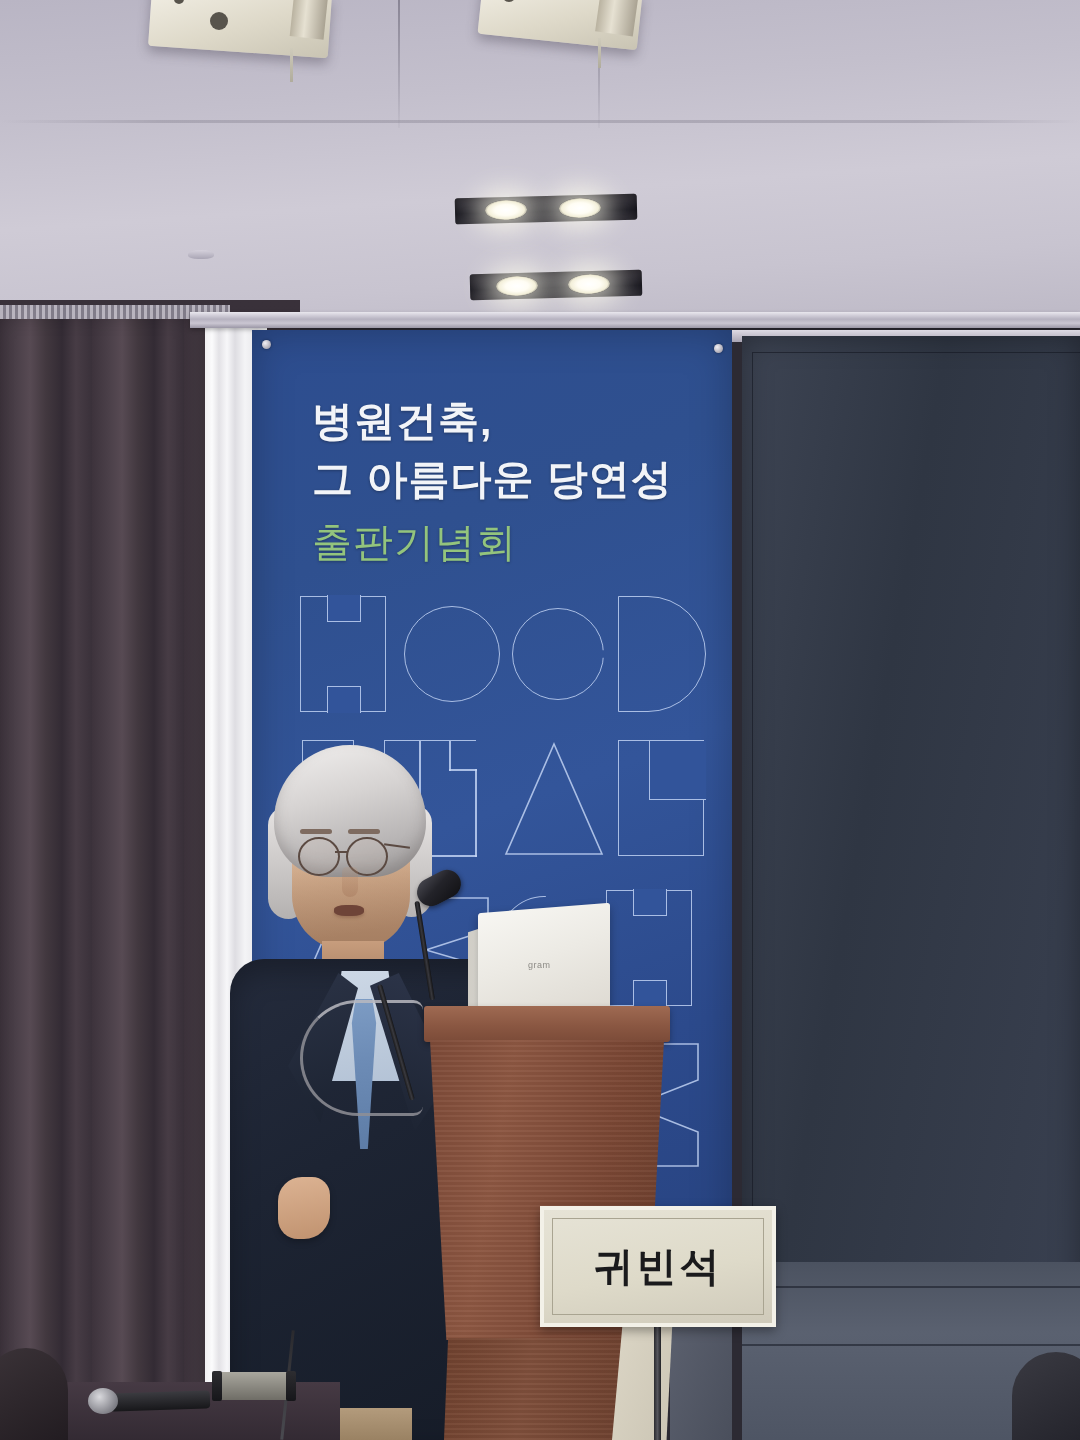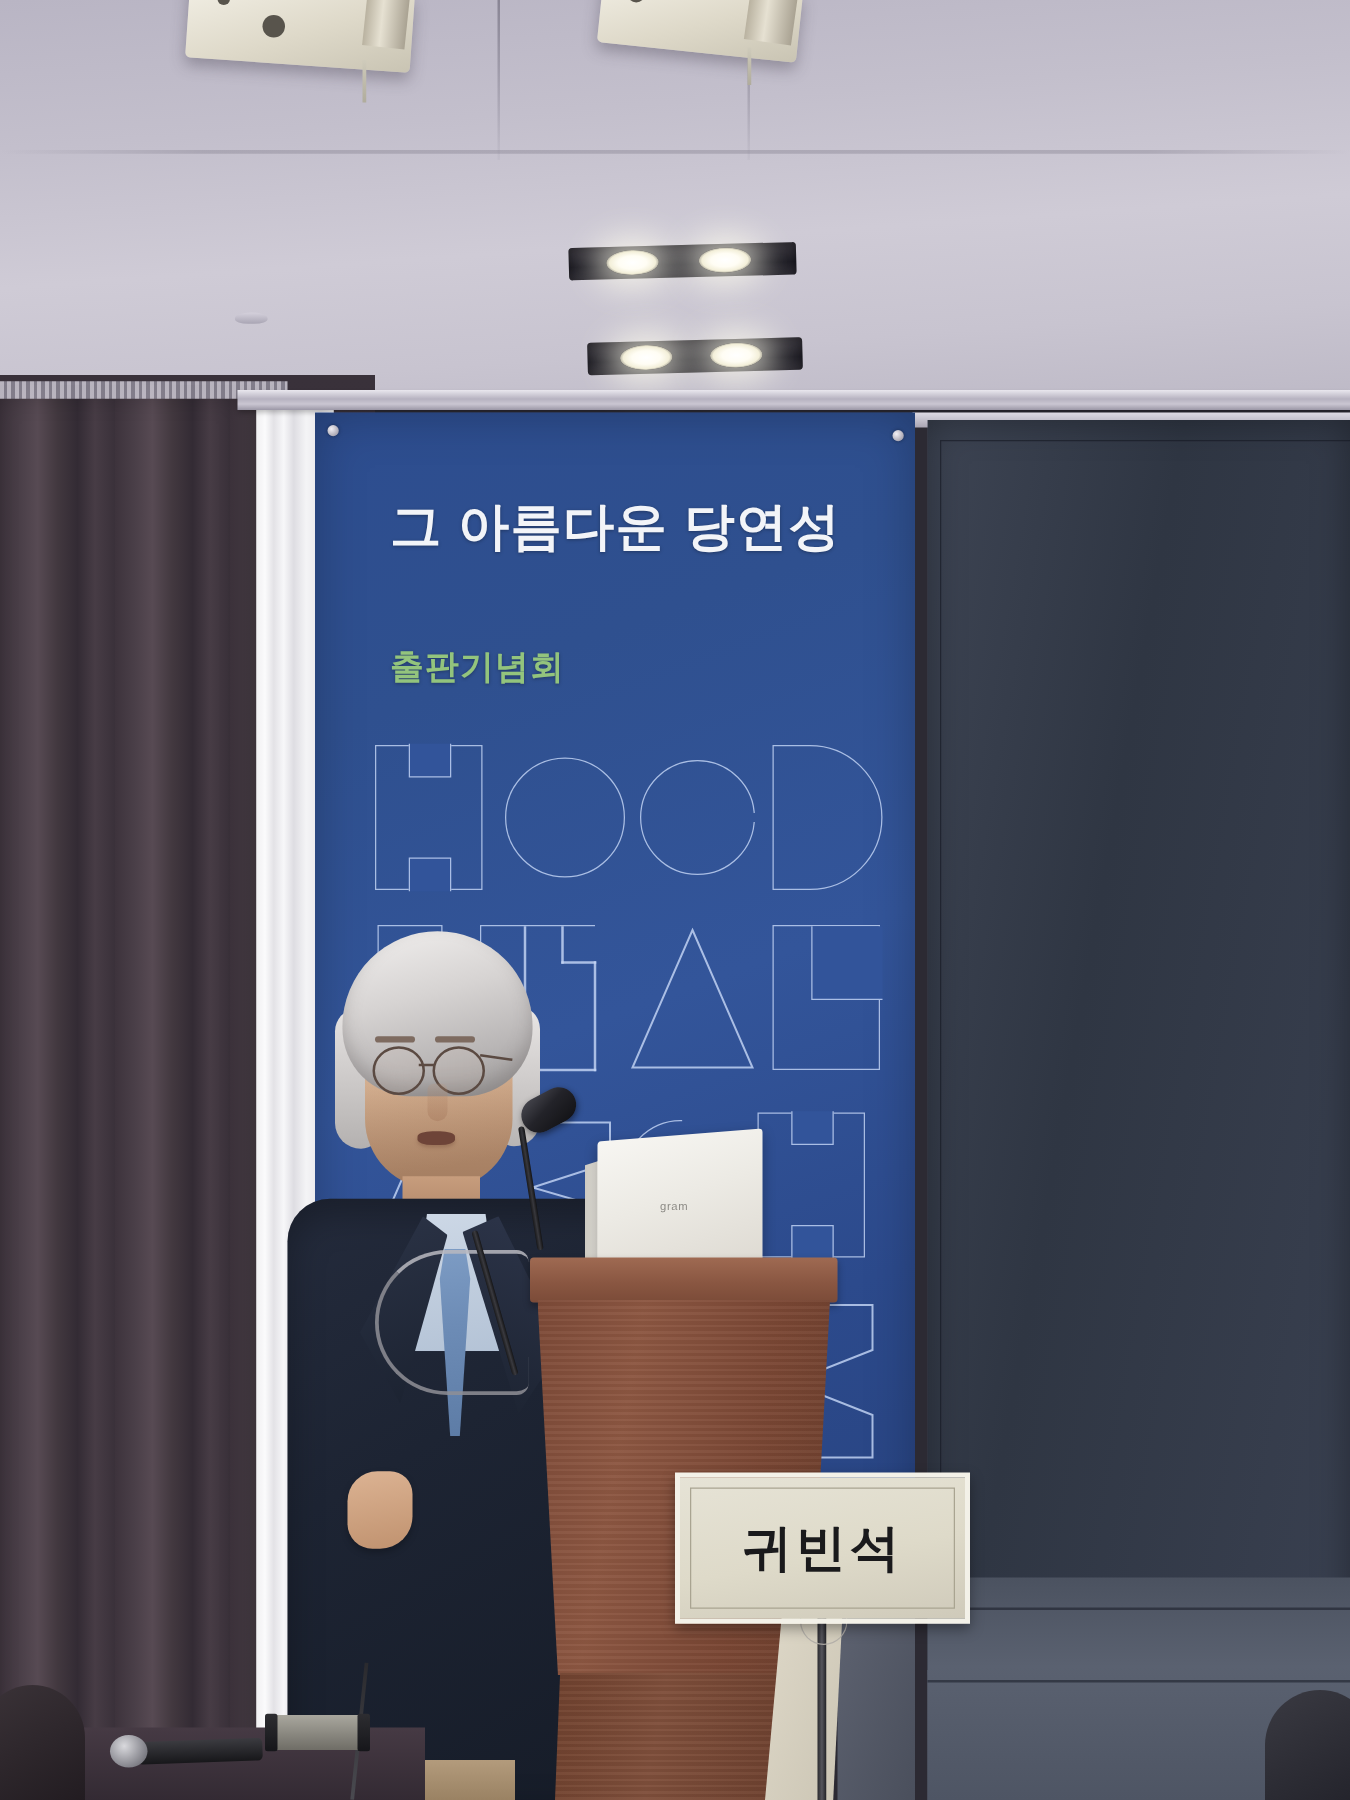--- a/index.html
+++ b/index.html
@@ -99,21 +99,21 @@
     background:radial-gradient(circle at 35% 35%,#f2f0f5,#8d8a97);
     box-shadow:0 0 3px rgba(0,0,0,.4);
   }
   .banner-title{
     position:absolute;left:60px;top:62px;width:400px;
     color:#f2f4f8;font-size:41px;line-height:1.42;font-weight:700;
     letter-spacing:1px;text-shadow:0 1px 3px rgba(0,0,0,.3);
   }
   .banner-sub{
     position:absolute;left:60px;top:185px;width:400px;
-    color:#93c47d;font-size:27px;font-weight:700;letter-spacing:1px;
+    color:#93c47d;font-size:40px;font-weight:400;letter-spacing:1px;
     text-shadow:0 1px 3px rgba(0,0,0,.3);
   }
   
   .letters{position:absolute;left:48px;top:262px;width:420px;height:720px;}
   .lrow{position:absolute;left:0;width:420px;height:150px;}
   .glyph{
     position:absolute;border:1.6px solid rgba(196,214,245,.82);
     box-sizing:border-box;
   }
   .g-h{width:86px;height:116px;}
@@ -316,21 +316,21 @@
   .podium-lower{
     position:absolute;left:444px;top:1338px;width:206px;height:102px;
     background:
       repeating-linear-gradient(180deg,rgba(255,255,255,.03) 0 2px,rgba(0,0,0,.05) 2px 5px),
       linear-gradient(100deg,#71422f,#80503c 40%,#6a3d2c);
     clip-path:polygon(2% 0,98% 0,100% 100%,0 100%);
   }
 
   
   .sign{
-    position:absolute;left:540px;top:1178px;width:228px;height:113px;
+    position:absolute;left:540px;top:1206px;width:228px;height:113px;
     background:linear-gradient(170deg,#e6e3d6,#dedac9 55%,#cfcaba);
     border:4px solid #f3f1e8;
     box-shadow:0 4px 10px rgba(0,0,0,.35);
   }
   .sign-inner{
     position:absolute;left:8px;top:8px;right:8px;bottom:8px;
     border:1.6px solid #a9a491;
   }
   .sign-text{
     position:absolute;left:0;top:0;width:100%;height:100%;
@@ -444,20 +444,21 @@
   <div class="rail"></div>
   <div class="rail2"></div>
 
   <div class="banner">
     <div class="grommet" style="left:10px;top:10px;"></div>
     <div class="grommet" style="left:462px;top:14px;"></div>
     <div class="grommet" style="left:10px;top:988px;"></div>
     <div class="grommet" style="left:462px;top:988px;"></div>
 
     <div class="banner-title">
+      <div>병원건축,</div>
       <div>그 아름다운 당연성</div>
     </div>
     <div class="banner-sub">출판기념회</div>
 
     <div class="letters">
 
       <div class="lrow" style="top:0;">
         <div class="glyph g-h" style="left:0;top:4px;"></div>
         <div class="glyph g-o" style="left:104px;top:14px;"></div>
         <div class="glyph g-s" style="left:212px;top:16px;"></div>

